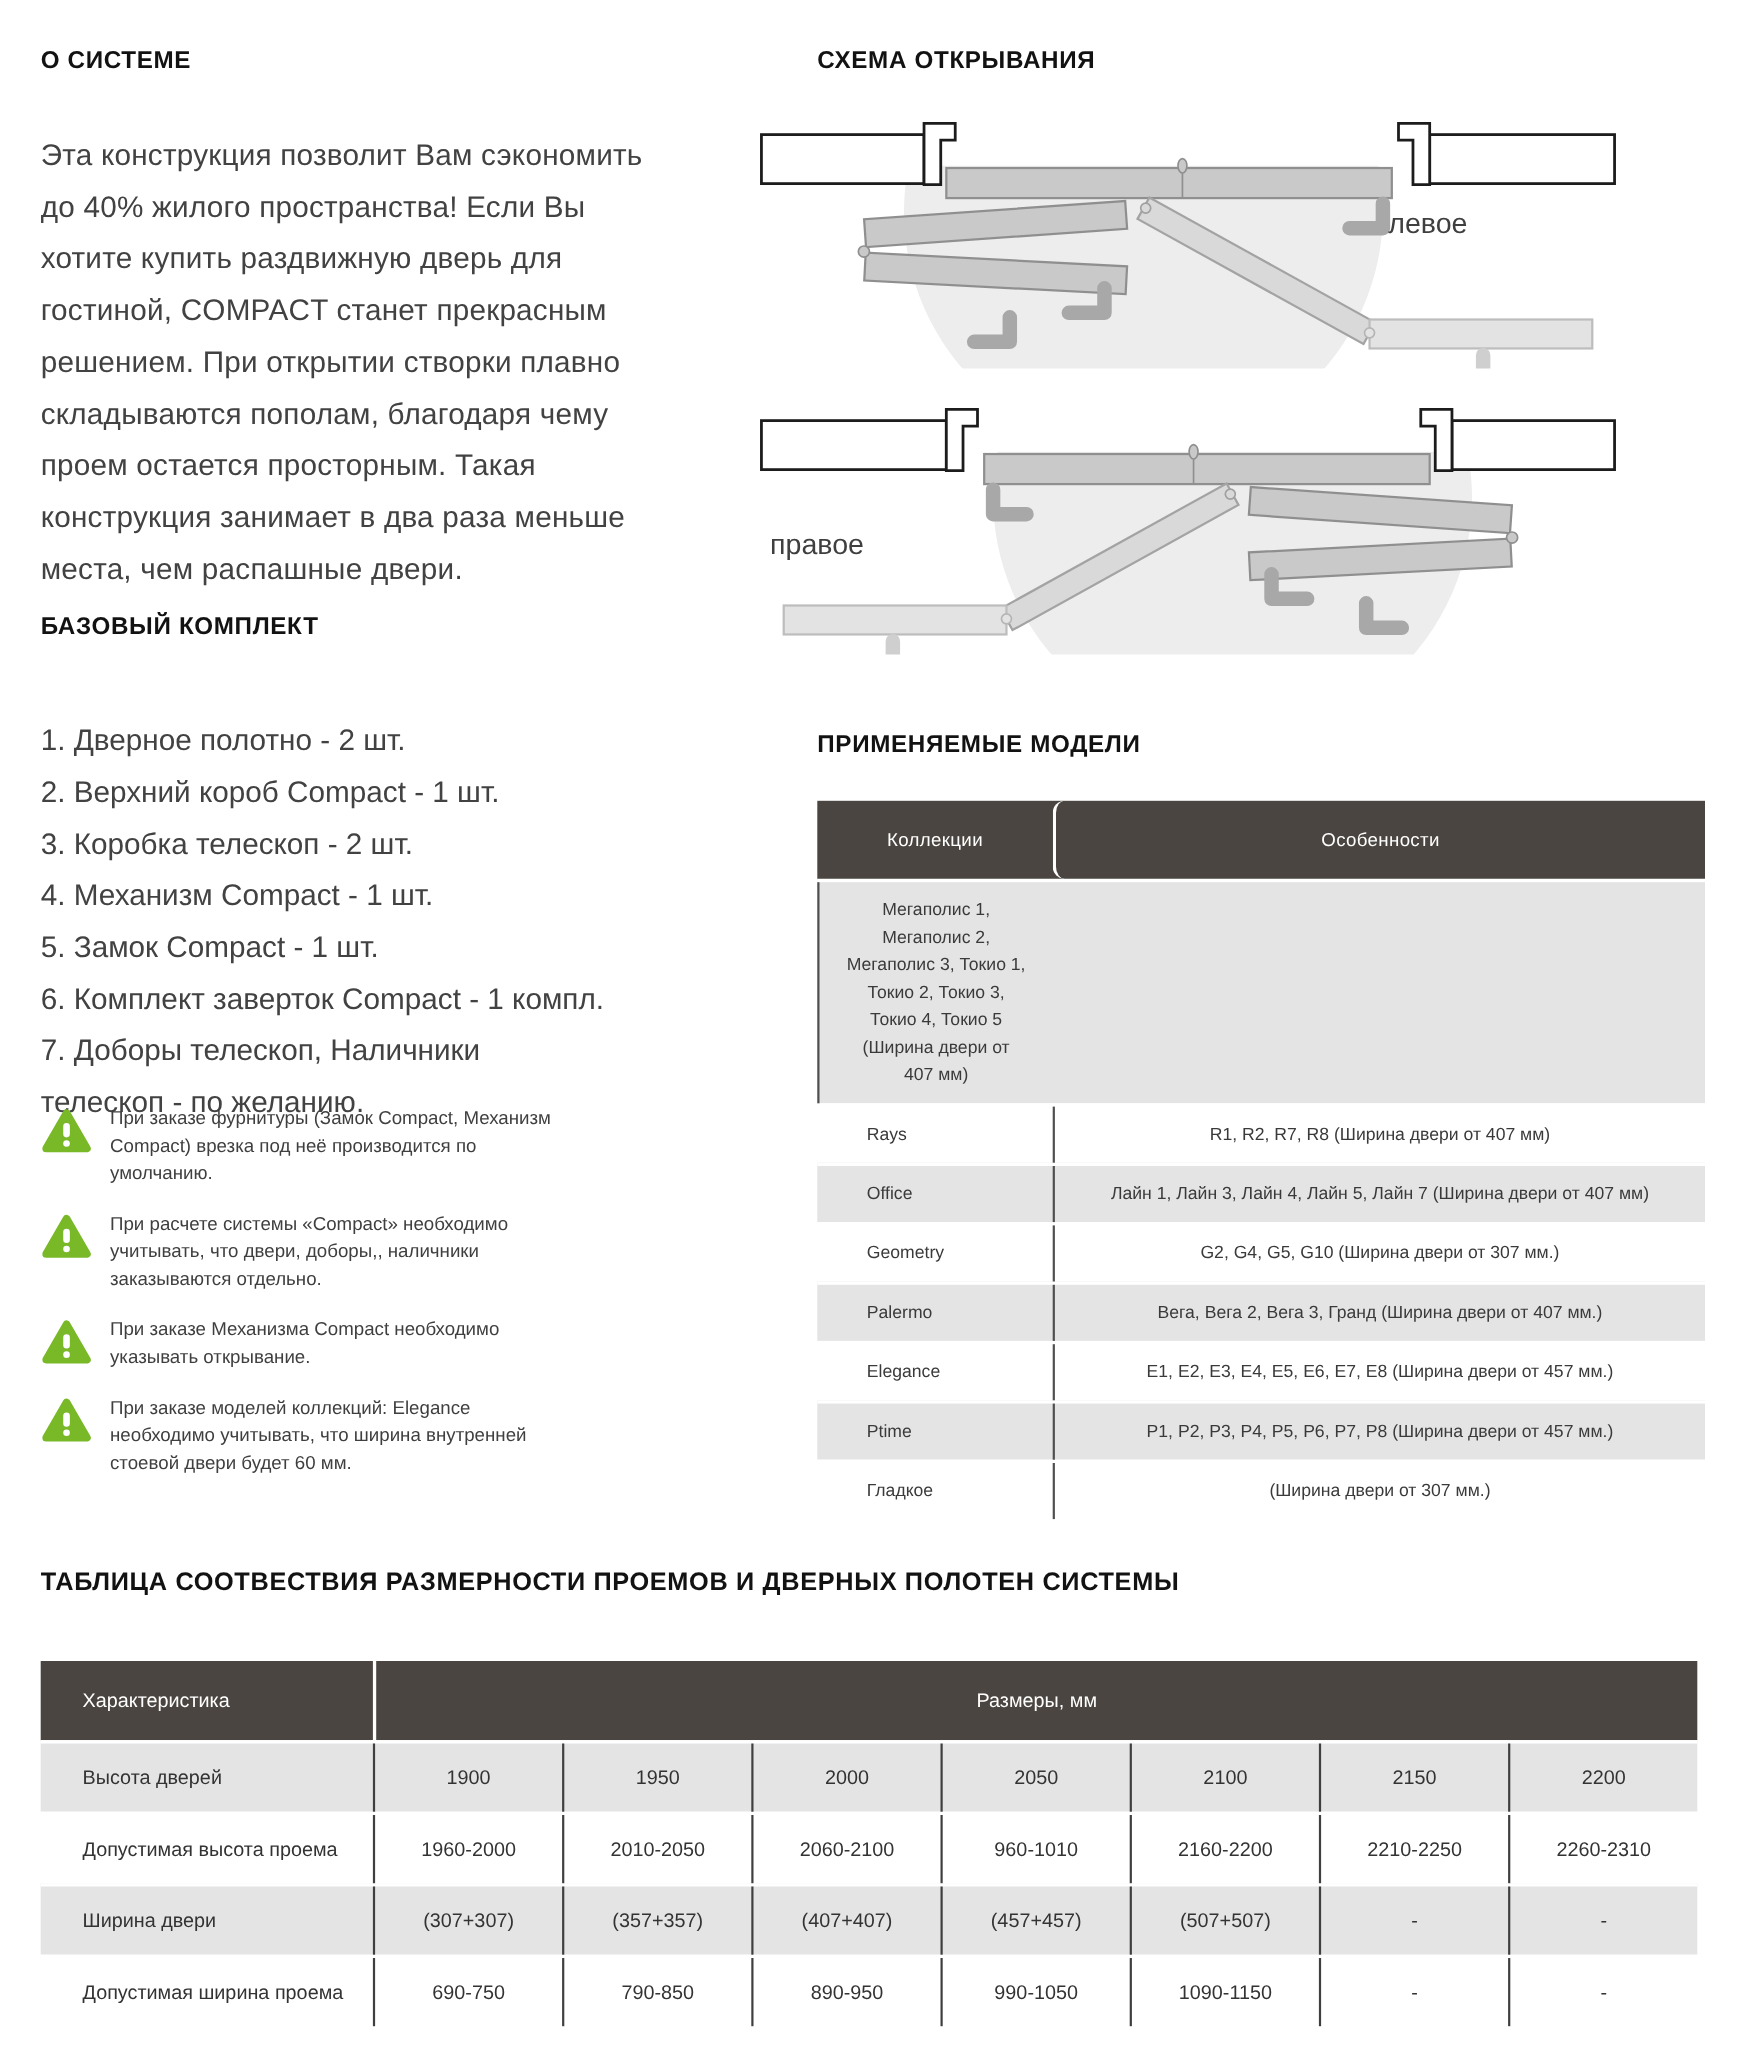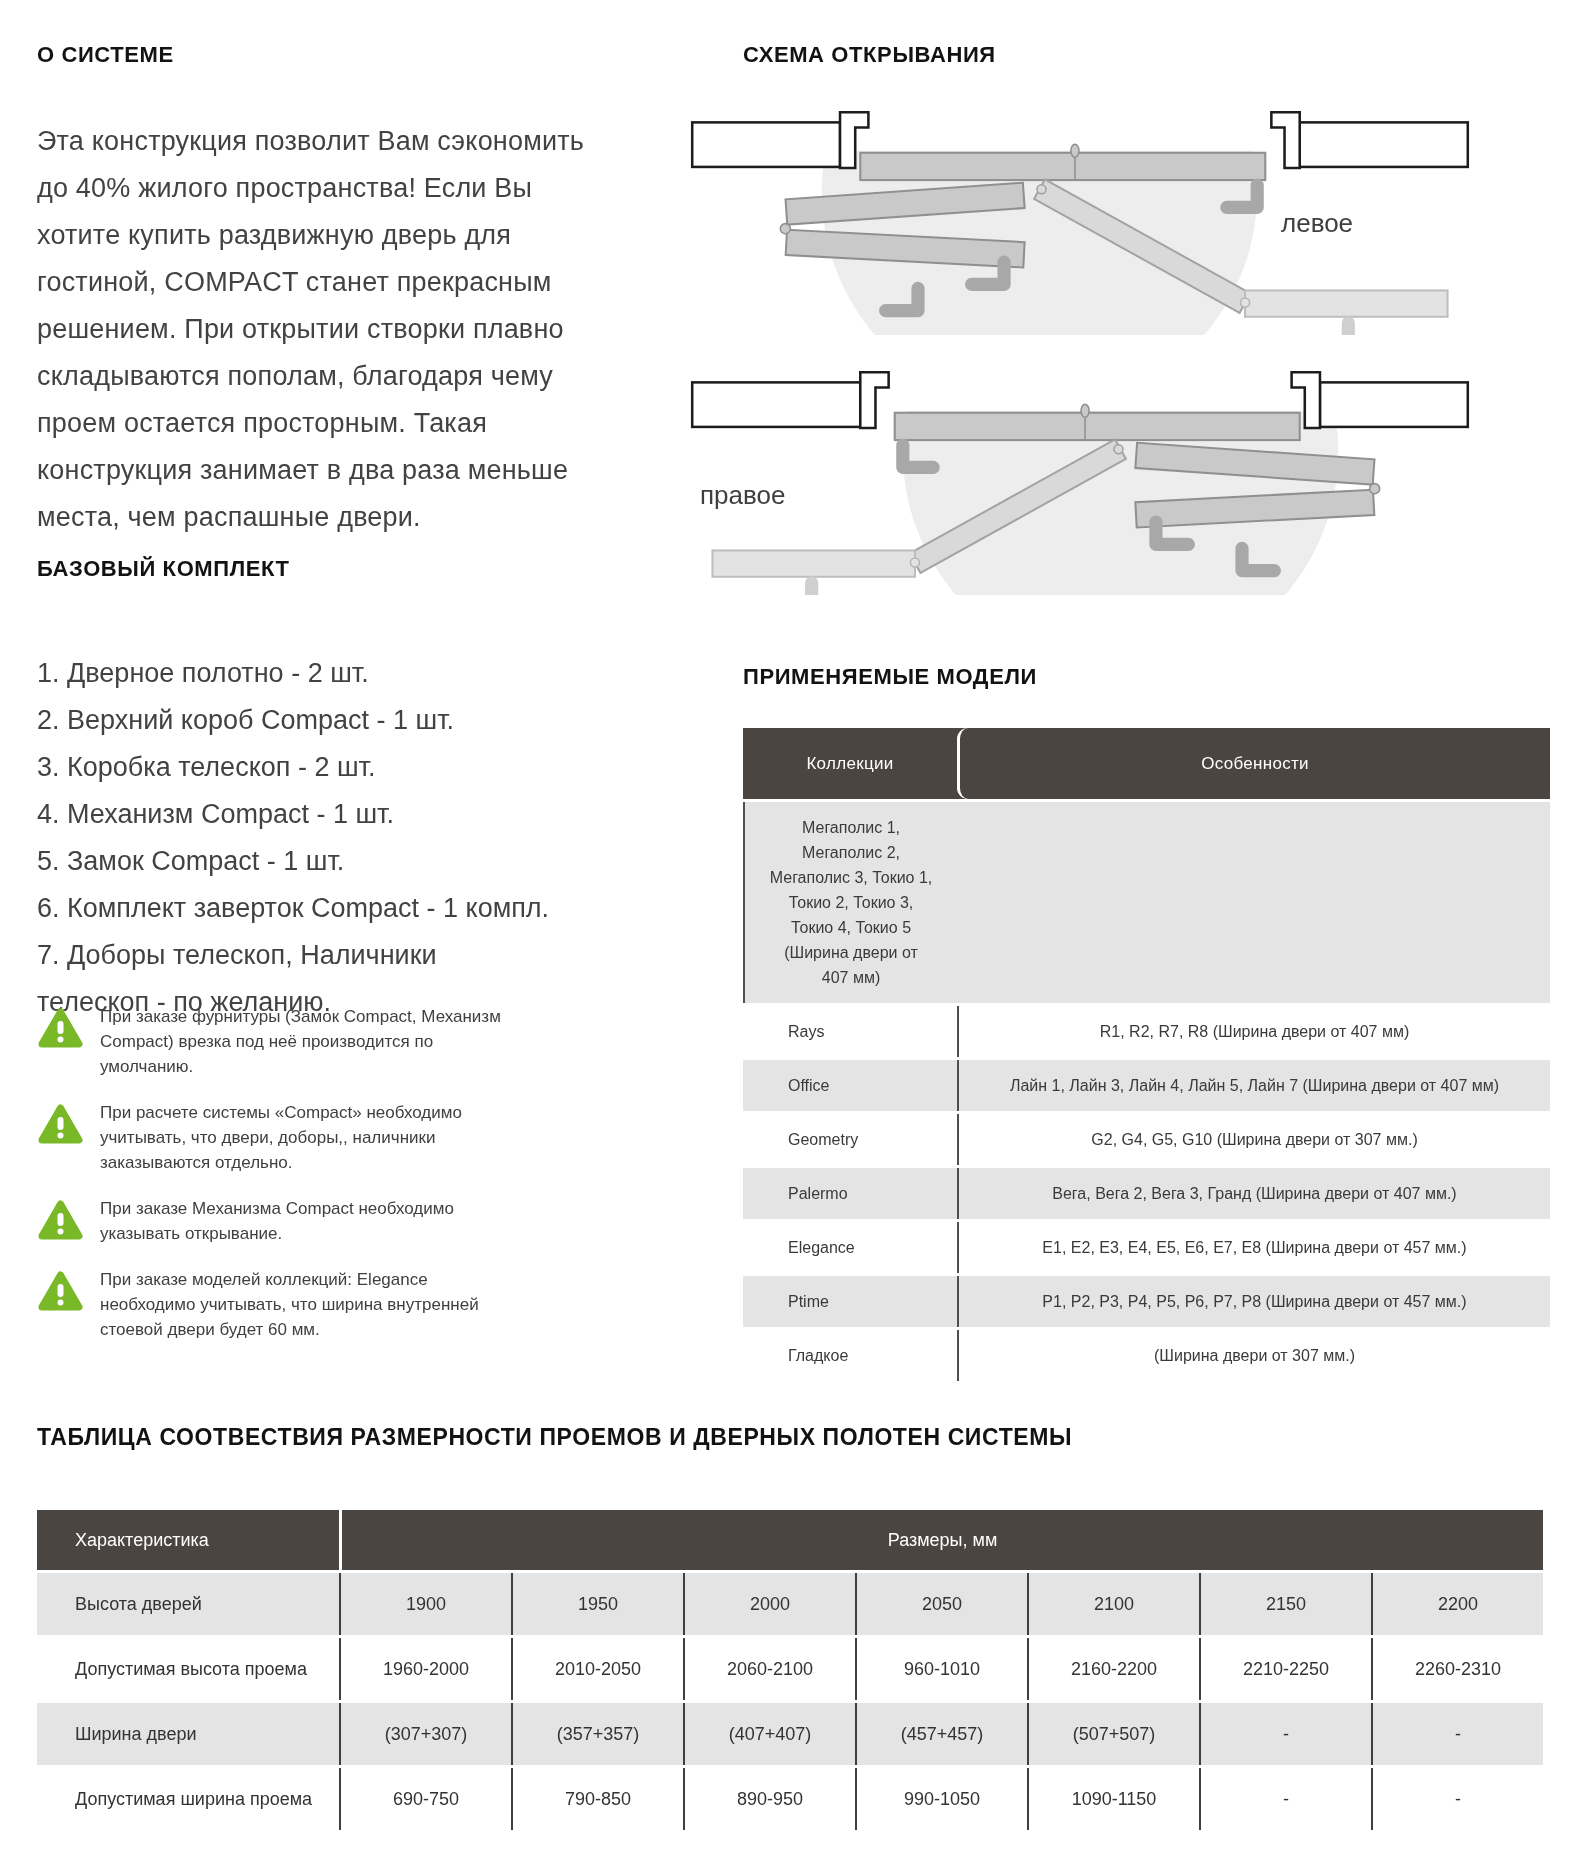--- a/index.html
+++ b/index.html
@@ -16,36 +16,36 @@
             font-weight:300;color:#424242;}
   .kit-item{white-space:pre-line;}
   .warnings{position:absolute;left:37px;top:1004px;width:500px;display:flex;flex-direction:column;gap:21px;}
   .warning{display:flex;align-items:flex-start;}
   .warn-icon{flex:0 0 47px;margin-top:3px;}
   .warn-text{margin-left:16px;width:412px;font-size:17px;line-height:25px;color:#3f3f3f;}
   .diag{position:absolute;width:780px;height:243px;}
   #diag1{left:690px;top:92px;}
   #diag2{left:690px;top:352px;}
   .diag-label{position:absolute;font-size:26px;font-weight:300;color:#3f3f3f;}
-  #label-left{left:1262px;top:208px;margin-left:19px;}
+  #label-left{left:1262px;top:188px;}
   #label-right{left:700px;top:480px;}
   
   #models-table{position:absolute;left:743px;top:728px;width:807px;}
   .mt-header{display:grid;grid-template-columns:214px 1fr;height:71px;background:#4a4540;color:#fff;}
   .mt-header>div{display:flex;align-items:center;justify-content:center;font-size:17px;font-weight:400;letter-spacing:.3px;border-radius:11px;}
   .mt-header>div+div{border-left:3px solid #fff;}
   .m-row{display:grid;grid-template-columns:214px 1fr;border-top:3px solid #fff;}
   .m-rows .m-row:nth-child(odd){background:#e4e4e4;}
   .m-cell-c{display:flex;align-items:center;padding:15px 10px 15px 45px;font-size:16px;color:#3a3a3a;}
   .m-cell-f{display:flex;align-items:center;justify-content:center;text-align:center;
             padding:13px 24px;font-size:16px;line-height:25px;color:#3a3a3a;
             border-left:2px solid #4f4f4f;white-space:pre-line;}
   
   #sizes-table{position:absolute;left:37px;top:1510px;width:1506px;}
-  .st-header{display:grid;grid-template-columns:302px 1fr;height:60px;background:#4a4540;color:#fff;}
+  .st-header{display:grid;grid-template-columns:302px 1fr;height:72px;background:#4a4540;color:#fff;}
   .st-hlabel{display:flex;align-items:center;padding-left:38px;font-size:18px;}
   .st-hspan{display:flex;align-items:center;justify-content:center;font-size:18px;border-left:3px solid #fff;}
   .s-row{display:grid;grid-template-columns:302px repeat(7,1fr);height:62px;border-top:3px solid #fff;}
   .s-rows .s-row:nth-child(odd){background:#e4e4e4;}
   .s-label{display:flex;align-items:center;padding-left:38px;font-size:18px;color:#333;}
   .s-val{display:flex;align-items:center;justify-content:center;font-size:18px;color:#333;border-left:2px solid #3f3f3f;}
 </style>
 </head>
 <body>
 

